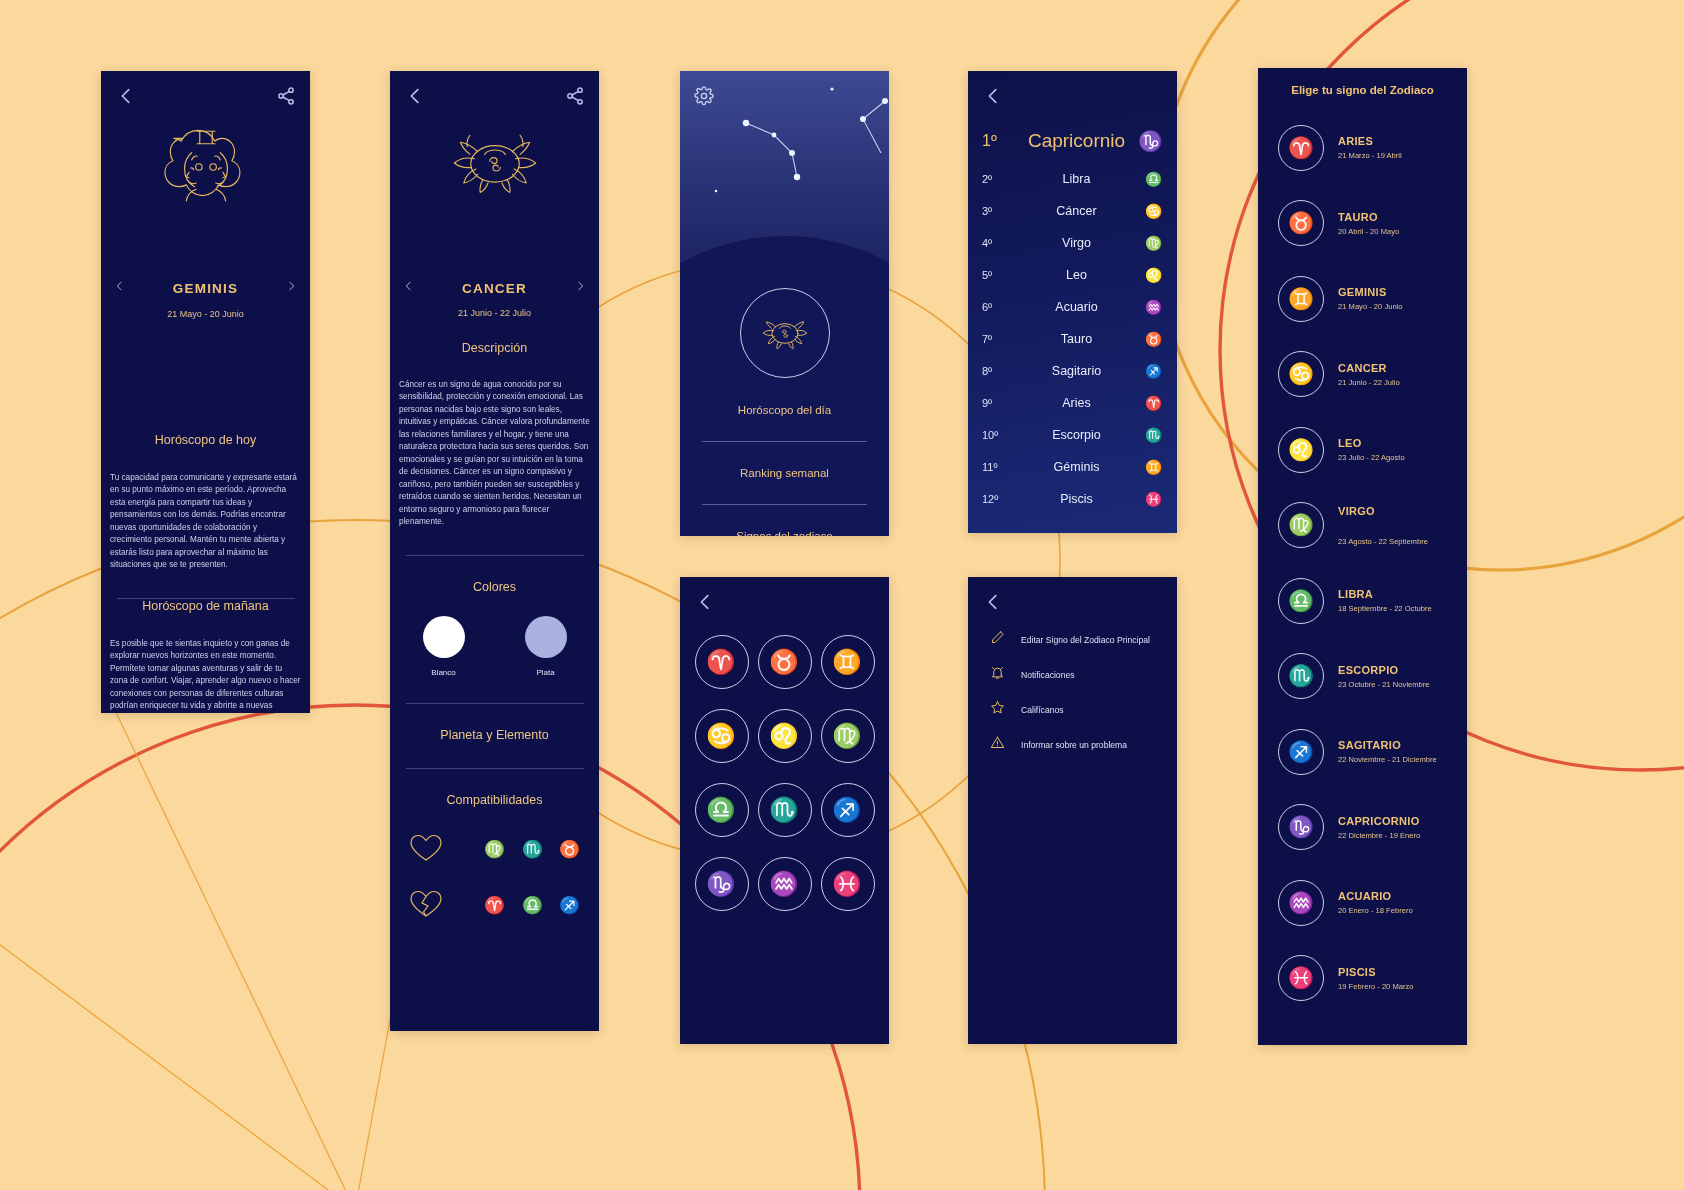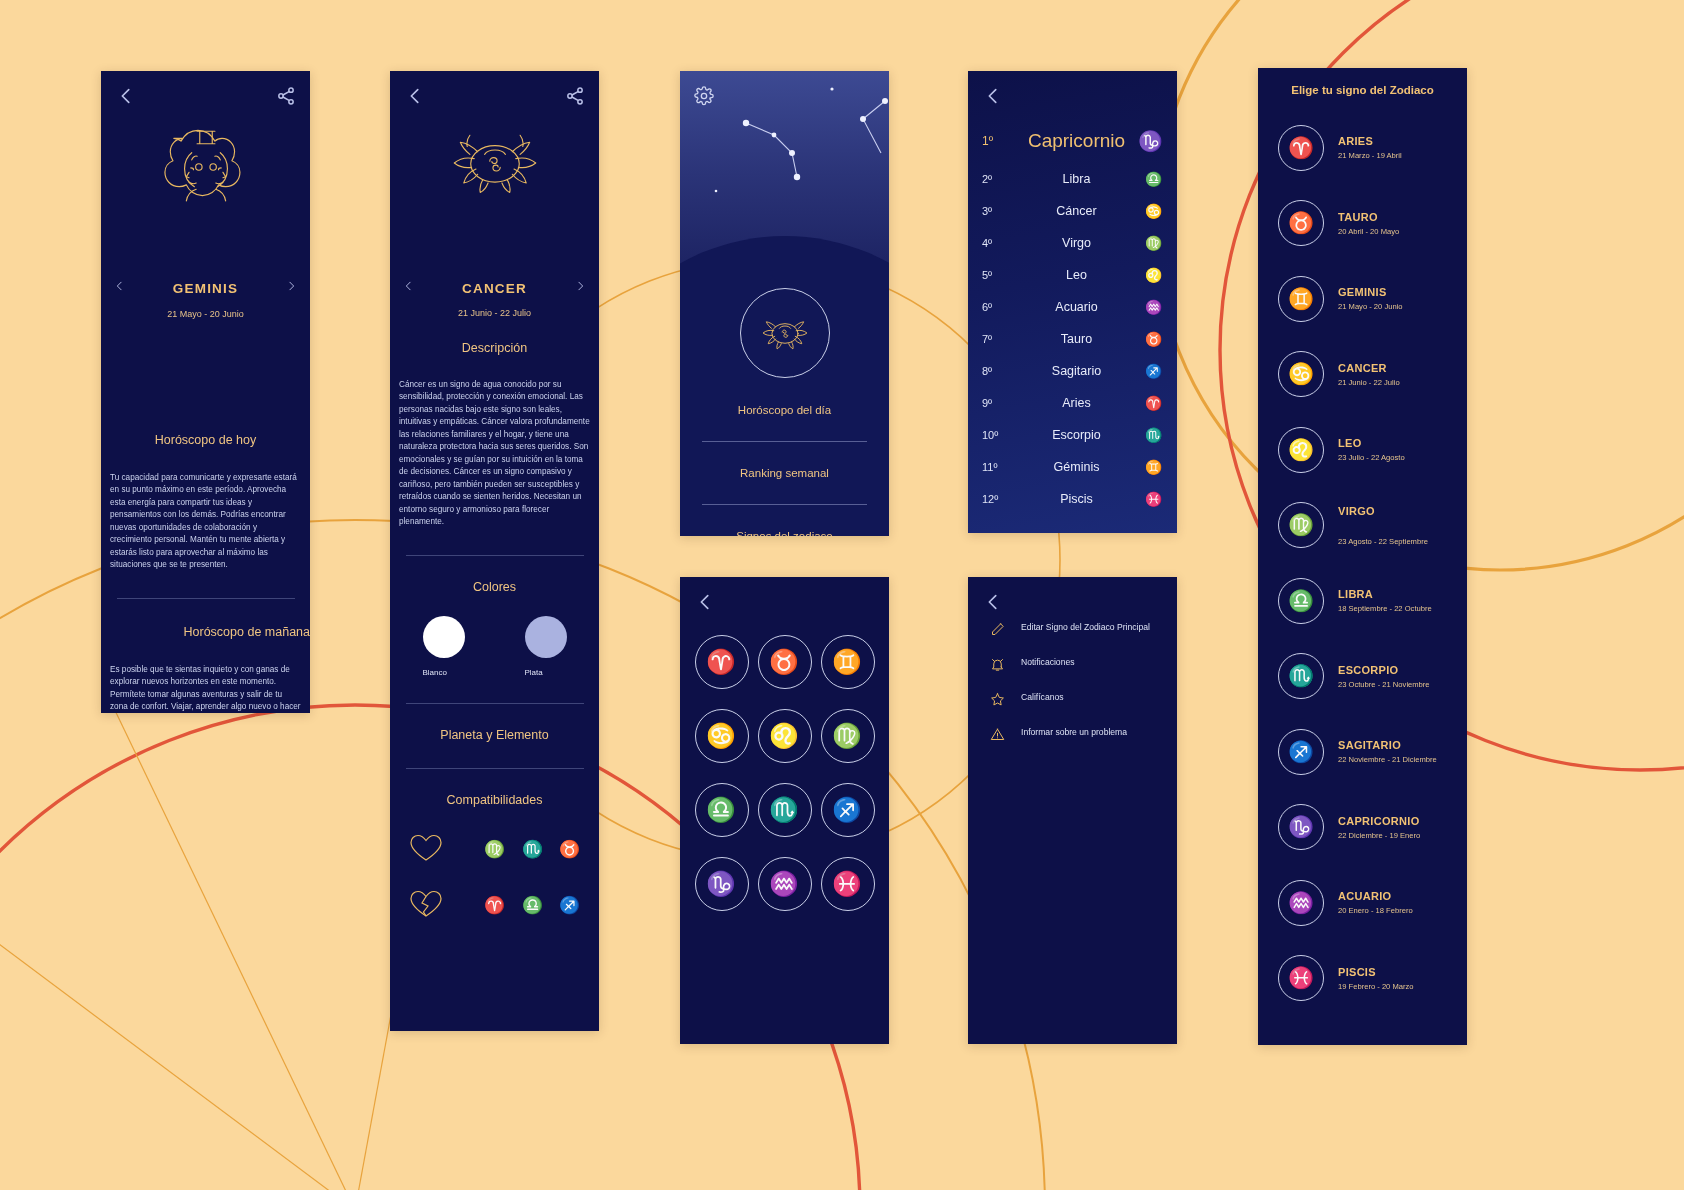--- a/index.html
+++ b/index.html
@@ -39,21 +39,21 @@
     font-size:16px; color:#eef1fb;
   }
   .stat .lbl { margin-top:7px; font-size:8.5px; color:#dfe3f5; }
   .secthead { text-align:center; font-size:12.5px; color:#f0c582; }
   .bodytxt { font-size:8.2px; line-height:1.52; color:#ccd3ee; }
   .hr { height:1px; background:#5b6394; opacity:.65; margin:0 auto; }
 
   
   #p2 { left: 390px; top: 71px; width: 209px; height: 960px; }
   .swatch { width:42px; height:42px; border-radius:50%; }
-  .swlabel { margin-top:10px; font-size:8px; color:#dfe3f5; text-align:left; }
+  .swlabel { margin-top:10px; font-size:8px; color:#dfe3f5; text-align:center; }
   .planet { width:42px; height:42px; border-radius:50%; }
   .glyphrow { display:flex; align-items:center; justify-content:center; gap:20px; }
   .gsym { font-size:17px; color:#d6dcf3; line-height:1; }
 
   
   #p3 { left: 680px; top: 71px; width: 209px; height: 465px;
         background: linear-gradient(180deg,#3d4a93 0%,#2b3478 22%,#1b2160 45%,#141a52 65%,#0f1447 100%); }
   .dome {
     position:absolute; left:50%; transform:translateX(-50%);
     bottom:-130px; width:430px; height:430px; border-radius:50%;
@@ -67,32 +67,32 @@
   .menuitem { text-align:center; font-size:11.5px; color:#f0c582; }
   .menuhr { height:1px; background:#6a72a5; opacity:.8; margin:0 22px; }
 
   
   #p4 { left: 968px; top: 71px; width: 209px; height: 462px;
         background: linear-gradient(170deg,#0d1149 0%,#121a5c 45%,#1b2a77 100%); }
   .rankrow { display:flex; align-items:center; height:32px; padding:0 14px; }
   .rankpos { width:34px; font-size:11px; color:#dfe4f6; }
   .rankname { flex:1; text-align:center; font-size:12.5px; color:#e8ecfa; }
   .ranksym { width:26px; text-align:right; font-size:14px; color:#d6dcf3; }
-  .rankrow.first .rankpos { font-size:12px; color:#f0c070; }
+  .rankrow.first .rankpos { font-size:16px; color:#f0c070; }
   .rankrow.first .rankname { font-size:19px; color:#f0c070; }
   .rankrow.first .ranksym { font-size:20px; color:#f0c070; }
 
   
   #p5 { left: 680px; top: 577px; width: 209px; height: 467px; }
   .gridwrap { position:absolute; top:58px; left:0; right:0; display:grid; grid-template-columns:repeat(3,1fr); row-gap:20px; justify-items:center; padding:0 10px; }
   .gcircle { width:54px; height:54px; border-radius:50%; border:1.1px solid #c9cfe8; display:flex; align-items:center; justify-content:center; }
 
   
   #p6 { left: 968px; top: 577px; width: 209px; height: 467px; }
-  .setrow { display:flex; gap:16px; padding:0 22px; height:35px; }
+  .setrow { display:flex; align-items:center; gap:16px; padding:0 22px; height:35px; }
   .setlabel { font-size:8.6px; color:#dde2f4; }
 
   
   #p7 { left: 1258px; top: 68px; width: 209px; height: 977px; }
   .choosehead { text-align:center; font-size:11.5px; font-weight:bold; color:#f2c274; margin-top:16px; }
   .signrow { display:flex; align-items:center; gap:14px; padding:0 20px; height:75.5px; }
   .signcirc { width:46px; height:46px; min-width:46px; border-radius:50%; border:1.1px solid #c9cfe8; display:flex; align-items:center; justify-content:center; }
   .signtitle { font-size:11px; font-weight:bold; color:#f2c274; letter-spacing:.3px; }
   .signsub { font-size:7.6px; color:#e5c48d; margin-top:4px; }
 </style>
@@ -159,21 +159,21 @@
           </svg>
       </span>
     </div>
     <div class="signdates">21 Mayo - 20 Junio</div>
 
 
     <div style="position:absolute;top:362px;left:0;right:0;">
       <div class="secthead">Horóscopo de hoy</div>
       <div class="bodytxt" style="margin:25px 9px 0 9px;">Tu capacidad para comunicarte y expresarte estará en su punto máximo en este período. Aprovecha esta energía para compartir tus ideas y pensamientos con los demás. Podrías encontrar nuevas oportunidades de colaboración y crecimiento personal. Mantén tu mente abierta y estarás listo para aprovechar al máximo las situaciones que se te presenten.</div>
       <div class="hr" style="width:178px;margin-top:26px;"></div>
-      <div class="secthead" style="margin-top:26px;text-align:right;">Horóscopo de mañana</div>
+      <div class="secthead" style="">Horóscopo de mañana</div>
       <div class="bodytxt" style="margin:25px 9px 0 9px;">Es posible que te sientas inquieto y con ganas de explorar nuevos horizontes en este momento. Permítete tomar algunas aventuras y salir de tu zona de confort. Viajar, aprender algo nuevo o hacer conexiones con personas de diferentes culturas podrían enriquecer tu vida y abrirte a nuevas posibilidades.</div>
     </div>
   </div>
 
   <div class="phone" id="p2">
     <div class="topbar">
       <span>
         <svg class="icon-back" viewBox="0 0 24 24" fill="none" stroke="#b9c0e8" stroke-width="1.8" stroke-linecap="round" stroke-linejoin="round">
             <path d="M15 5l-7 7 7 7"></path>
           </svg>

